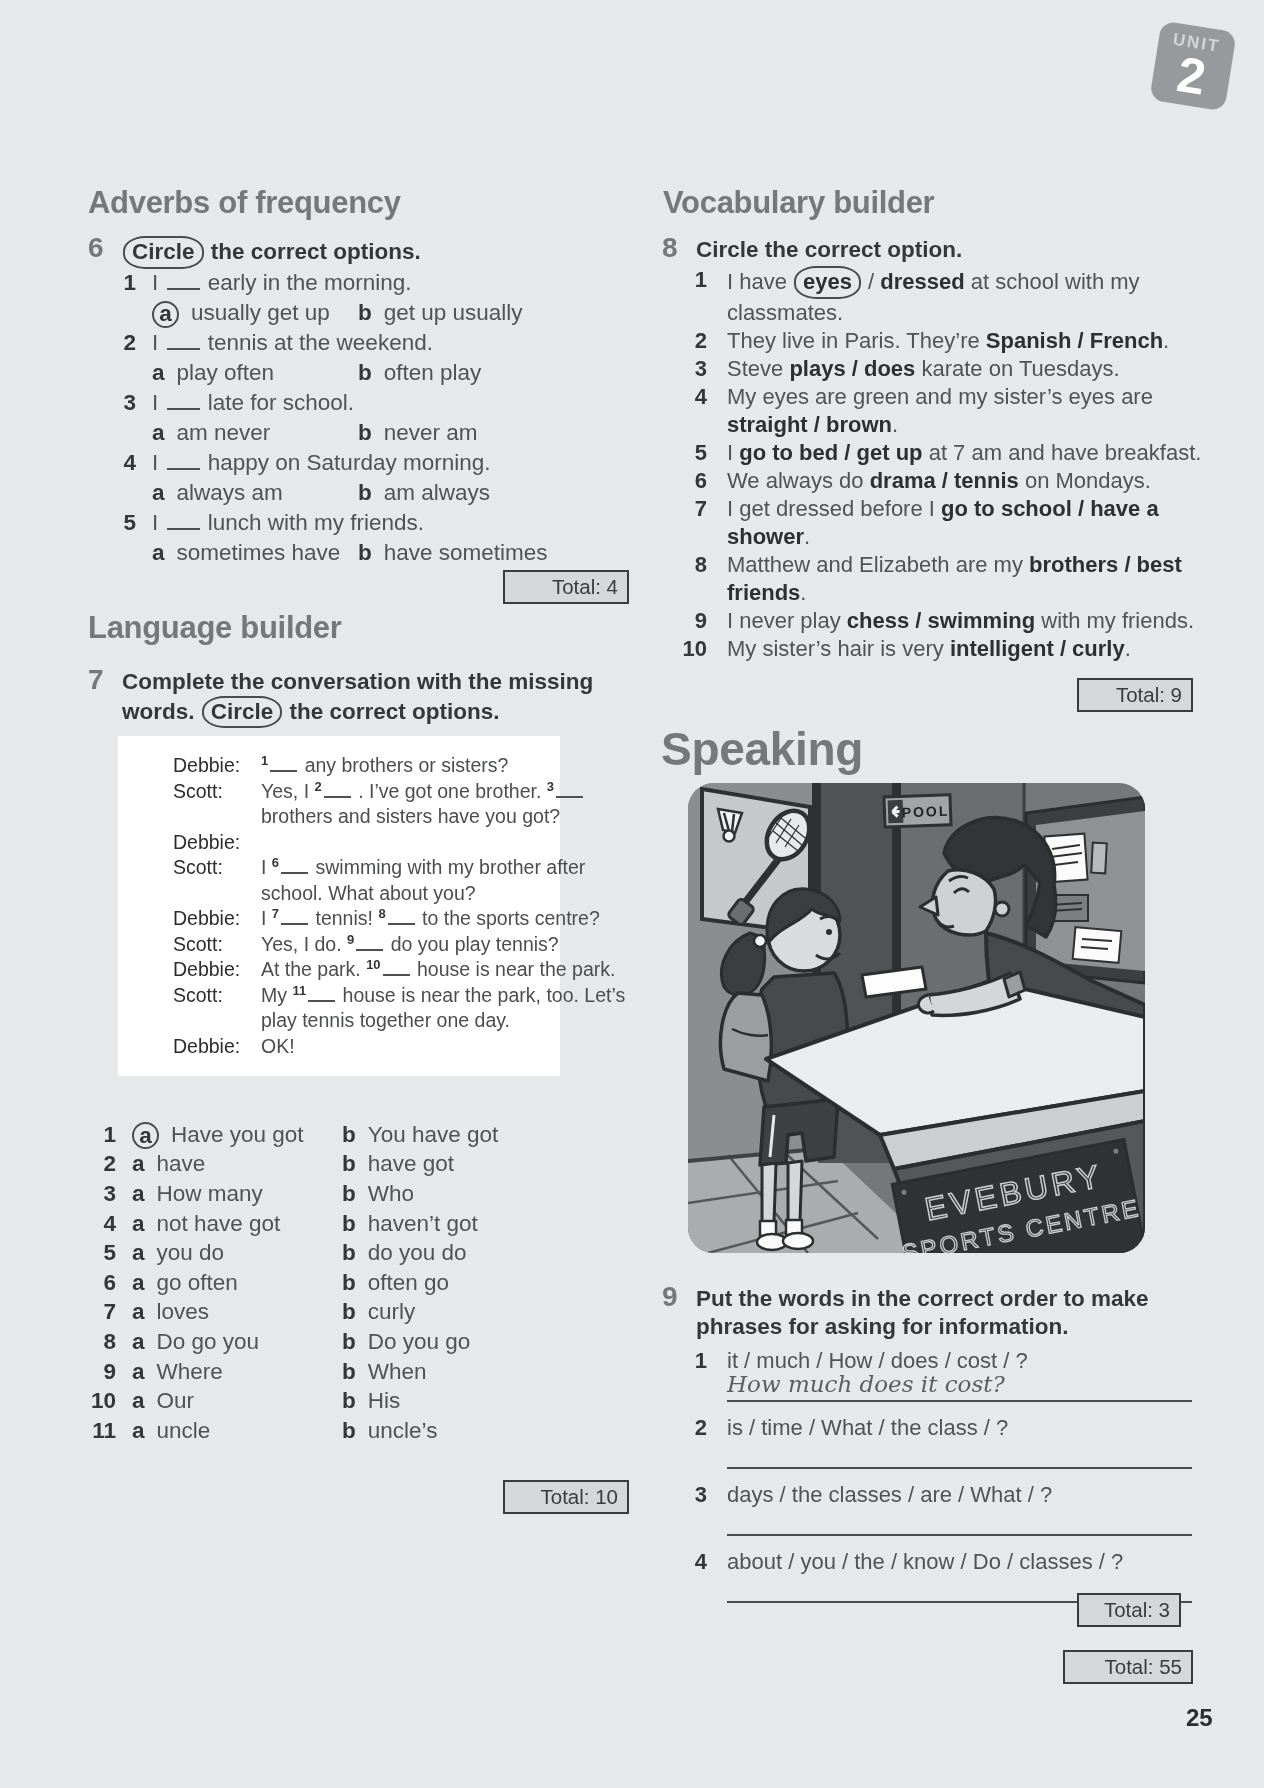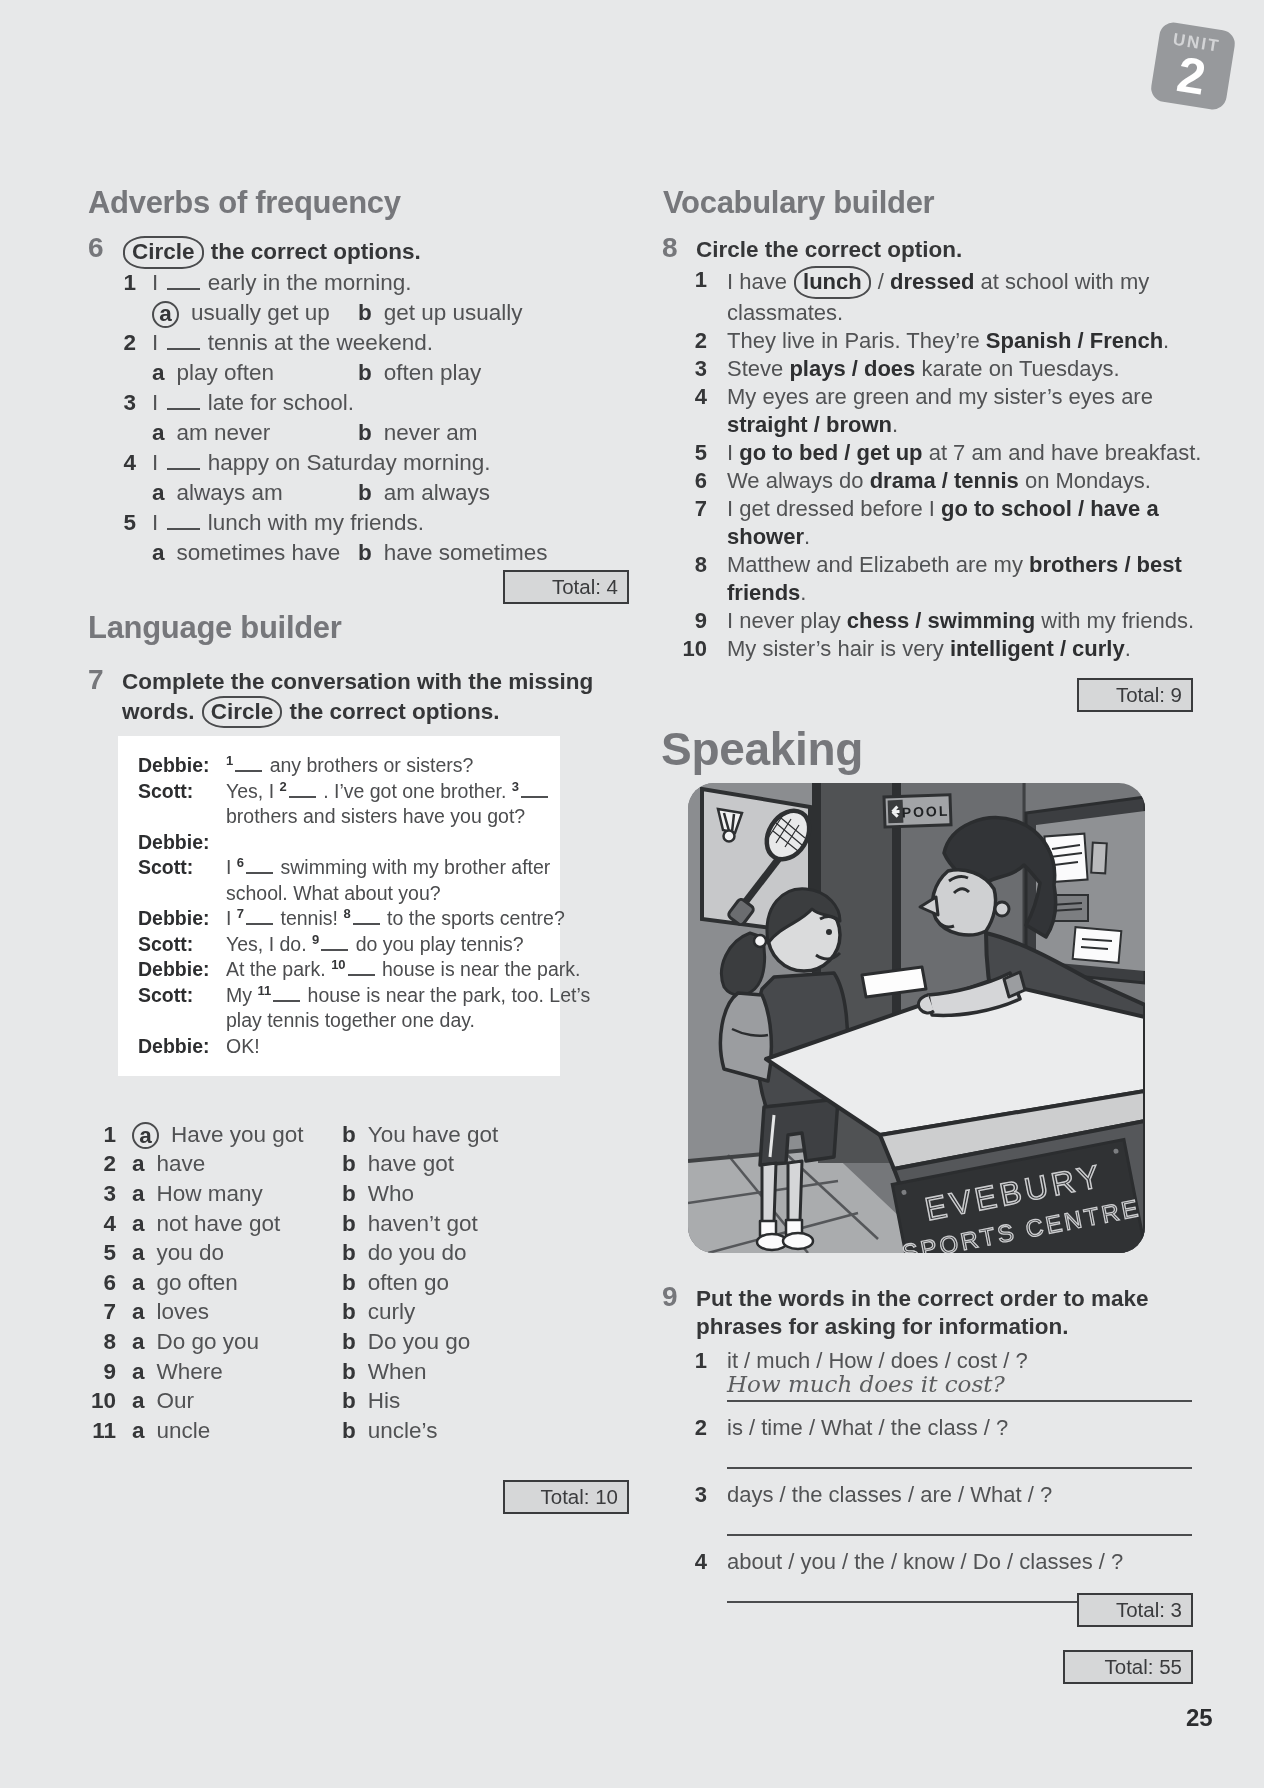--- a/index.html
+++ b/index.html
@@ -23,21 +23,21 @@
   #ex6-items{position:absolute;left:88px;top:268px;font-size:22.5px;}
   .row6{display:flex;line-height:30px;}
   .num6{width:48px;text-align:right;padding-right:16px;font-weight:bold;color:#353638;flex:none;}
   .opts6{display:flex;line-height:30px;padding-left:64px;align-items:center;}
   .optA6{width:206px;display:flex;gap:12px;align-items:center;}
   .optB6{display:flex;gap:12px;align-items:center;}
   
   #conv{position:absolute;left:118px;top:736px;width:442px;background:#ffffff;
         padding:17px 14px 17px 20px;box-sizing:border-box;}
   .conv-row{display:flex;font-size:19.5px;line-height:25.5px;color:#4c4d4f;}
-  .conv-sp{width:88px;font-weight:bold;color:#2c2d2f;flex:none;}
+  .conv-sp{width:88px;font-weight:normal;color:#2c2d2f;flex:none;margin-left:35px;}
   .conv-tx{flex:1;}
   .conv-tx .blank{width:27px;}
   
   #ex7-options{position:absolute;left:88px;top:1120px;font-size:22.5px;}
   .row7{display:flex;height:29.6px;align-items:center;}
   .num7{width:28px;text-align:right;padding-right:16px;font-weight:bold;color:#353638;flex:none;}
   .a7{width:210px;display:flex;gap:12px;align-items:center;}
   .b7{display:flex;gap:12px;align-items:center;}
   
   #ex8-items{position:absolute;left:663px;top:266px;font-size:22px;line-height:28px;}
@@ -374,21 +374,21 @@
     <span class="ex-num">8</span>
     <span class="instr">
         <div class="ln">Circle the correct option.</div>
       </span>
   </div>
 
   <div id="ex8-items">
   <div class="row8">
     <span class="num8">1</span>
     <span class="tx8">
-          <div class="ln">I have <span class="circled"><strong>lunch</strong></span> / <strong>dressed</strong> at school with my</div>
+          <div class="ln">I have <span class="circled"><strong>eyes</strong></span> / <strong>dressed</strong> at school with my</div>
           <div class="ln">classmates.</div>
         </span>
   </div>
   <div class="row8">
     <span class="num8">2</span>
     <span class="tx8">
           <div class="ln">They live in Paris. They’re <strong>Spanish / French</strong>.</div>
         </span>
   </div>
   <div class="row8">
@@ -605,21 +605,21 @@
       </div>
   <div class="row9">
     <span class="num9">4</span>
     <span class="tx9 ln">about / you / the / know / Do / classes / ?</span>
   </div>
   <div class="ans9">
         <span class="ln"></span>
       </div>
     </div>
 
-  <div class="total" style="left:1077px;top:1593px;width:116px;">
+  <div class="total" style="left:1077px;top:1593px;width:104px;">
     <span class="cell"></span>
     <span class="lbl">Total: 3</span>
   </div>
 
   <div class="total" style="left:1063px;top:1650px;width:130px;">
     <span class="cell"></span>
     <span class="lbl">Total: 55</span>
   </div>
 
   <div class="pagenum">25</div>

